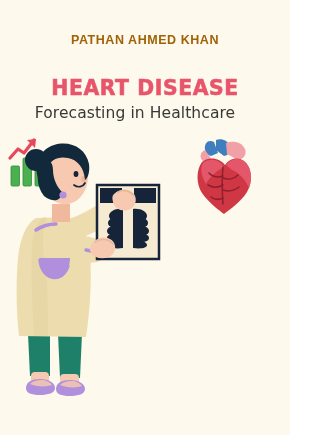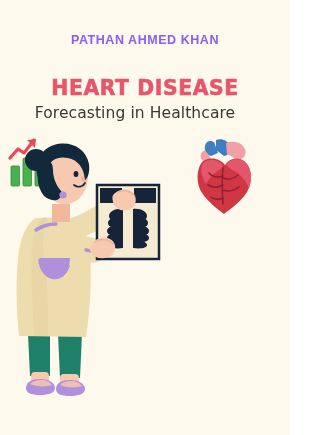--- a/index.html
+++ b/index.html
@@ -22,21 +22,21 @@
   }
   .author {
     position: absolute;
     top: 33px;
     left: 0;
     width: 290px;
     text-align: center;
     font-size: 12.5px;
     font-weight: bold;
     letter-spacing: 0.55px;
-    color: #8b5cf6;
+    color: #a16207;
     font-family: "Liberation Sans", sans-serif;
   }
   .title {
     position: absolute;
     top: 76px;
     left: 0;
     width: 290px;
     text-align: center;
     font-size: 21px;
     font-weight: bold;

